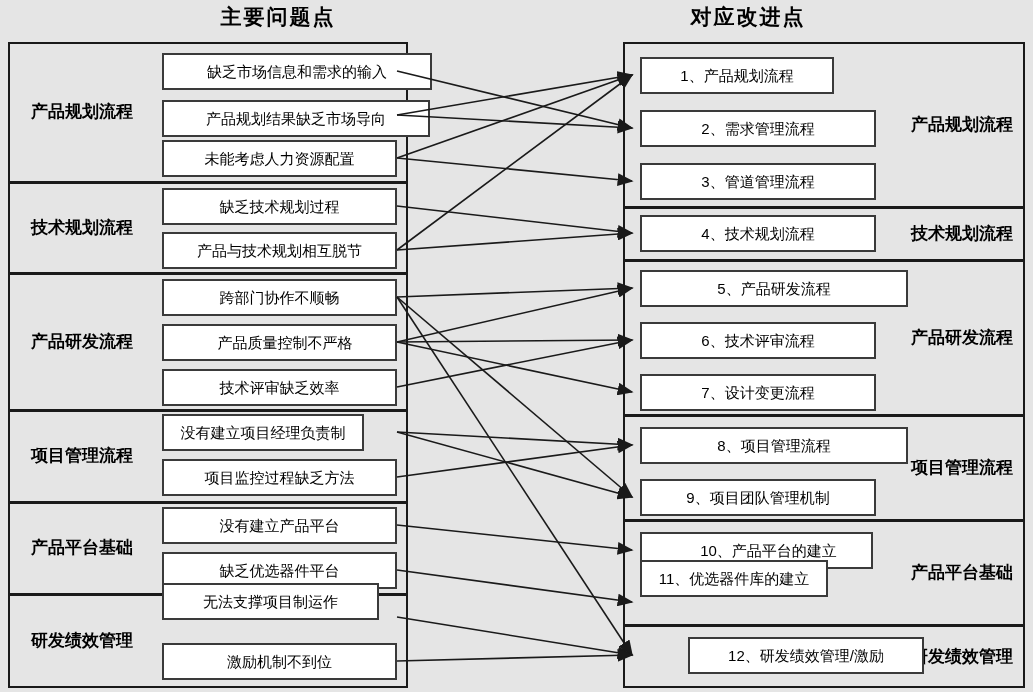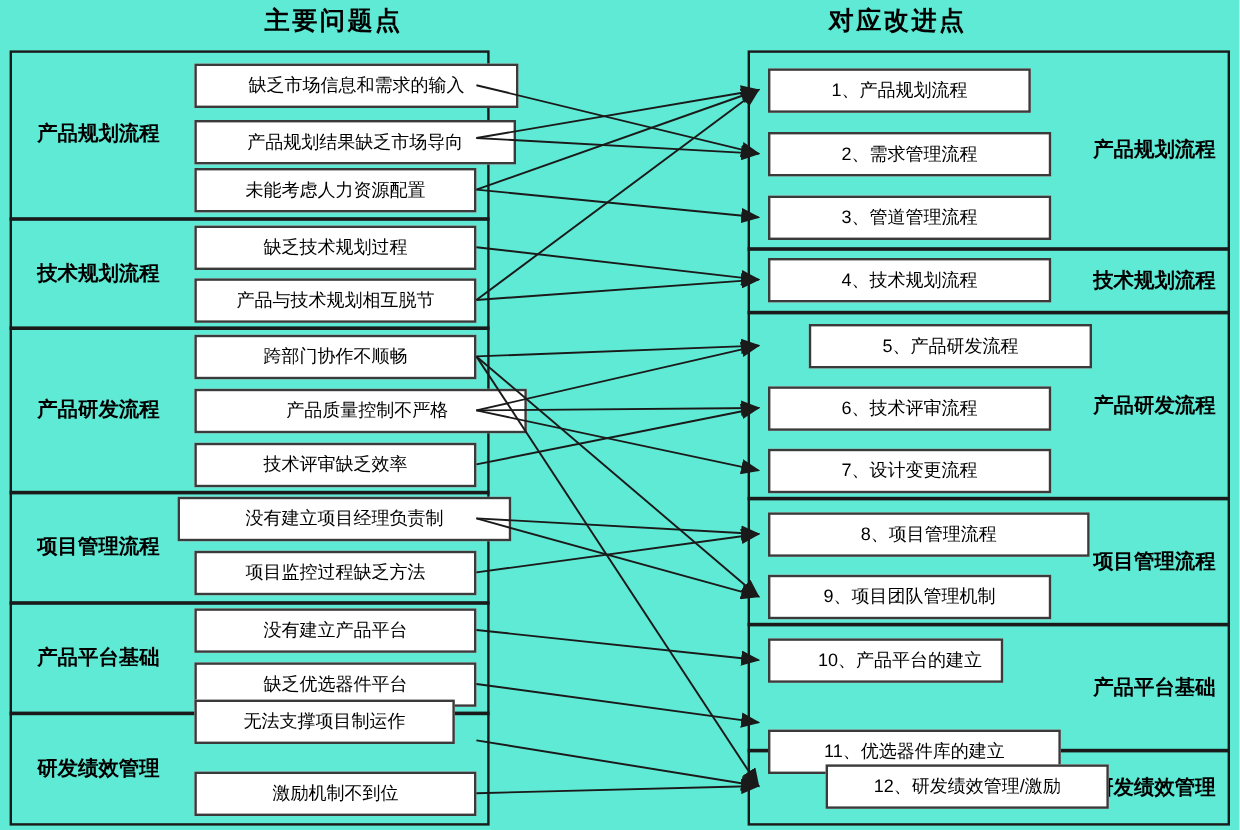--- a/index.html
+++ b/index.html
@@ -1,17 +1,17 @@
 <!DOCTYPE html>
 <html><head>
 <meta charset="utf-8">
 <style>
   html,body{margin:0;padding:0;background:#fff;}
   #stage{
-    position:relative;width:1033px;height:692px;background:#5eead4;overflow:hidden;
+    position:relative;width:1033px;height:692px;background:#e5e5e5;overflow:hidden;
     font-family:"Liberation Sans","DejaVu Sans",sans-serif;color:#000;
   }
   .title{position:absolute;top:3px;width:300px;text-align:center;
     font-weight:bold;font-size:21px;letter-spacing:2px;}
   .container{position:absolute;border:2px solid #1a1a1a;box-sizing:border-box;background:transparent;}
   .divider{position:absolute;background:#1a1a1a;}
   .cat-label{position:absolute;width:170px;text-align:center;font-weight:bold;font-size:17px;line-height:26px;}
   .node{
     position:absolute;border:2px solid #3a3a3a;background:#fff;box-sizing:border-box;
     display:flex;align-items:center;justify-content:center;
@@ -36,51 +36,51 @@
     <div class="cat-label" style="left: -3px; top: 443px;">项目管理流程</div>
     <div class="divider" style="left: 8px; top: 593px; width: 400px; height: 3px; background: rgb(26, 26, 26);"></div>
     <div class="cat-label" style="left: -3px; top: 535px;">产品平台基础</div>
     <div class="cat-label" style="left: -3px; top: 628px;">研发绩效管理</div>
     <div class="node" style="left: 162px; top: 52.5px; width: 270px; height: 37px; border-color: rgb(58, 58, 58);">缺乏市场信息和需求的输入</div>
     <div class="node" style="left: 162px; top: 100px; width: 268px; height: 37px; border-color: rgb(58, 58, 58);">产品规划结果缺乏市场导向</div>
     <div class="node" style="left: 162px; top: 139.5px; width: 235px; height: 37px; border-color: rgb(58, 58, 58);">未能考虑人力资源配置</div>
     <div class="node" style="left: 162px; top: 187.5px; width: 235px; height: 37px; border-color: rgb(58, 58, 58);">缺乏技术规划过程</div>
     <div class="node" style="left: 162px; top: 231.5px; width: 235px; height: 37px; border-color: rgb(58, 58, 58);">产品与技术规划相互脱节</div>
     <div class="node" style="left: 162px; top: 278.5px; width: 235px; height: 37px; border-color: rgb(58, 58, 58);">跨部门协作不顺畅</div>
-    <div class="node" style="left: 162px; top: 323.5px; width: 277px; height: 37px; border-color: rgb(58, 58, 58); padding-left: 11px;">产品质量控制不严格</div>
+    <div class="node" style="left: 162px; top: 323.5px; width: 235px; height: 37px; border-color: rgb(58, 58, 58); padding-left: 11px;">产品质量控制不严格</div>
     <div class="node" style="left: 162px; top: 368.5px; width: 235px; height: 37px; border-color: rgb(58, 58, 58);">技术评审缺乏效率</div>
-    <div class="node" style="left: 148px; top: 413.5px; width: 278px; height: 37px; border-color: rgb(58, 58, 58);">没有建立项目经理负责制</div>
+    <div class="node" style="left: 162px; top: 413.5px; width: 202px; height: 37px; border-color: rgb(58, 58, 58);">没有建立项目经理负责制</div>
     <div class="node" style="left: 162px; top: 458.5px; width: 235px; height: 37px; border-color: rgb(58, 58, 58);">项目监控过程缺乏方法</div>
     <div class="node" style="left: 162px; top: 506.5px; width: 235px; height: 37px; border-color: rgb(58, 58, 58);">没有建立产品平台</div>
     <div class="node" style="left: 162px; top: 551.5px; width: 235px; height: 37px; border-color: rgb(58, 58, 58);">缺乏优选器件平台</div>
     <div class="node" style="left: 162px; top: 583px; width: 217px; height: 37px; border-color: rgb(58, 58, 58);">无法支撑项目制运作</div>
     <div class="node" style="left: 162px; top: 642.5px; width: 235px; height: 37px; border-color: rgb(58, 58, 58);">激励机制不到位</div>
     <div class="container" style="left: 623px; top: 42px; width: 402px; height: 646px; border-color: rgb(26, 26, 26);"></div>
     <div class="divider" style="left: 623px; top: 206px; width: 402px; height: 3px; background: rgb(26, 26, 26);"></div>
     <div class="cat-label" style="left: 877px; top: 111.5px;">产品规划流程</div>
     <div class="divider" style="left: 623px; top: 259px; width: 402px; height: 3px; background: rgb(26, 26, 26);"></div>
     <div class="cat-label" style="left: 877px; top: 220.5px;">技术规划流程</div>
     <div class="divider" style="left: 623px; top: 414px; width: 402px; height: 3px; background: rgb(26, 26, 26);"></div>
     <div class="cat-label" style="left: 877px; top: 324.5px;">产品研发流程</div>
     <div class="divider" style="left: 623px; top: 519px; width: 402px; height: 3px; background: rgb(26, 26, 26);"></div>
     <div class="cat-label" style="left: 877px; top: 454.5px;">项目管理流程</div>
     <div class="divider" style="left: 623px; top: 624px; width: 402px; height: 3px; background: rgb(26, 26, 26);"></div>
     <div class="cat-label" style="left: 877px; top: 559.5px;">产品平台基础</div>
     <div class="cat-label" style="left: 877px; top: 643.5px;">研发绩效管理</div>
-    <div class="node" style="left: 640px; top: 56.5px; width: 219px; height: 37px; border-color: rgb(58, 58, 58);">1、产品规划流程</div>
+    <div class="node" style="left: 640px; top: 56.5px; width: 194px; height: 37px; border-color: rgb(58, 58, 58);">1、产品规划流程</div>
     <div class="node" style="left: 640px; top: 109.5px; width: 236px; height: 37px; border-color: rgb(58, 58, 58);">2、需求管理流程</div>
     <div class="node" style="left: 640px; top: 162.5px; width: 236px; height: 37px; border-color: rgb(58, 58, 58);">3、管道管理流程</div>
     <div class="node" style="left: 640px; top: 214.5px; width: 236px; height: 37px; border-color: rgb(58, 58, 58);">4、技术规划流程</div>
-    <div class="node" style="left: 640px; top: 269.5px; width: 236px; height: 37px; border-color: rgb(58, 58, 58); margin-left: 34px;">5、产品研发流程</div>
+    <div class="node" style="left: 640px; top: 269.5px; width: 268px; height: 37px; border-color: rgb(58, 58, 58);">5、产品研发流程</div>
     <div class="node" style="left: 640px; top: 321.5px; width: 236px; height: 37px; border-color: rgb(58, 58, 58);">6、技术评审流程</div>
     <div class="node" style="left: 640px; top: 373.5px; width: 236px; height: 37px; border-color: rgb(58, 58, 58);">7、设计变更流程</div>
     <div class="node" style="left: 640px; top: 426.5px; width: 268px; height: 37px; border-color: rgb(58, 58, 58);">8、项目管理流程</div>
     <div class="node" style="left: 640px; top: 478.5px; width: 236px; height: 37px; border-color: rgb(58, 58, 58);">9、项目团队管理机制</div>
-    <div class="node" style="left: 640px; top: 531.5px; width: 196px; height: 37px; border-color: rgb(58, 58, 58); padding-left: 24px;">10、产品平台的建立</div>
-    <div class="node" style="left: 640px; top: 560px; width: 244px; height: 37px; border-color: rgb(58, 58, 58); margin-top: 48px;">11、优选器件库的建立</div>
+    <div class="node" style="left: 640px; top: 531.5px; width: 233px; height: 37px; border-color: rgb(58, 58, 58); padding-left: 24px;">10、产品平台的建立</div>
+    <div class="node" style="left: 640px; top: 560px; width: 188px; height: 37px; border-color: rgb(58, 58, 58);">11、优选器件库的建立</div>
     <div class="node" style="left: 640px; top: 636.5px; width: 236px; height: 37px; border-color: rgb(58, 58, 58); margin-left: 48px;">12、研发绩效管理/激励</div>
     <svg width="1033" height="692">
       <defs>
         <marker id="ah" markerWidth="10" markerHeight="8" refX="9" refY="4" orient="auto">
           <path d="M0,0 L10,4 L0,8 Z" fill="#1a1a1a"></path>
         </marker>
       </defs>
       <line x1="397" y1="71" x2="632" y2="128" stroke="#1a1a1a" stroke-width="1.6" marker-end="url(#ah)"></line>
       <line x1="397" y1="115" x2="632" y2="75" stroke="#1a1a1a" stroke-width="1.6" marker-end="url(#ah)"></line>
       <line x1="397" y1="115" x2="632" y2="128" stroke="#1a1a1a" stroke-width="1.6" marker-end="url(#ah)"></line>

